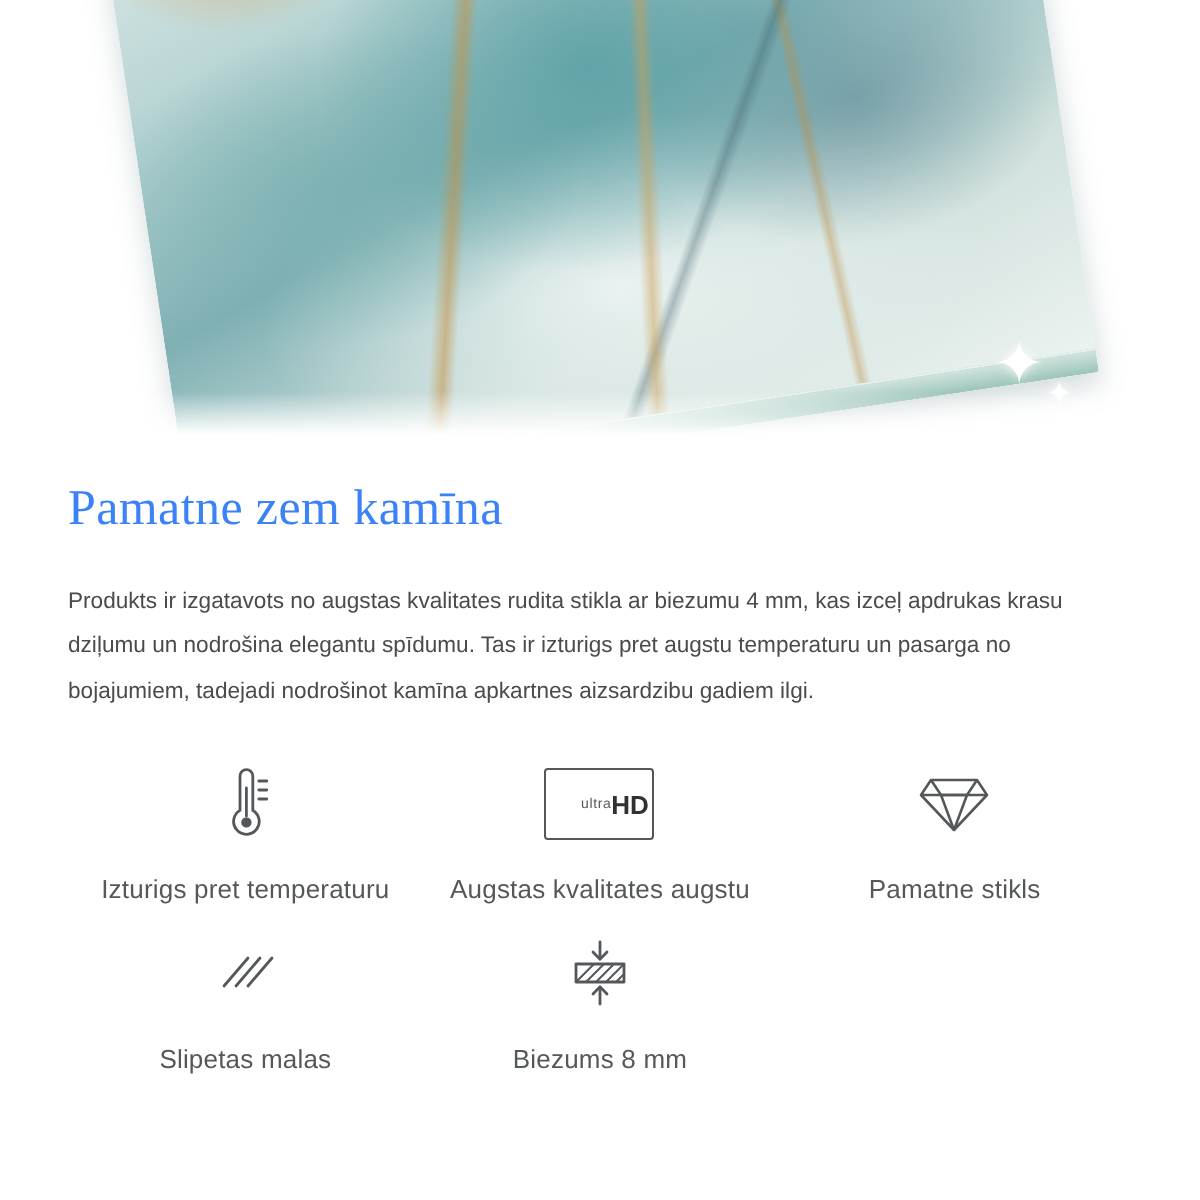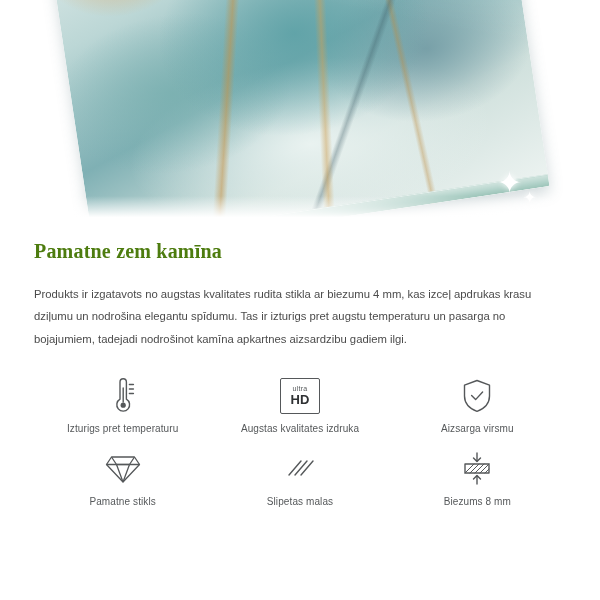--- a/index.html
+++ b/index.html
@@ -98,24 +98,24 @@
     background: linear-gradient(180deg, rgba(255,255,255,0) 0%, #ffffff 82%);
   }
 
   
   .content {
     padding: 0 34px;
   }
   .headline {
     margin: 16px 0 0 0;
     font-family: "Liberation Serif", serif;
-    font-weight: 700;
-    font-size: 20px;
+    font-weight: 400;
+    font-size: 25px;
     line-height: 1.34;
-    color: #4d7c0f;
+    color: #3b82f6;
     letter-spacing: 0.2px;
   }
   .headline .line {
     display: block;
   }
   .body-copy {
     margin: 18px 0 0 0;
     font-size: 11.3px;
     line-height: 2.0;
     color: #4b4b4b;
@@ -136,36 +136,37 @@
     justify-content: flex-start;
   }
   .feature-icon {
     height: 46px;
     display: flex;
     align-items: center;
     justify-content: center;
     color: #55585a;
   }
   .feature-label {
-    margin-top: 4px;
-    font-size: 10px;
+    margin-top: 12px;
+    font-size: 13px;
     color: #55585a;
     text-align: center;
     letter-spacing: 0.1px;
   }
   .hd-badge {
     width: 38px;
     height: 34px;
     border: 1.4px solid #55585a;
     border-radius: 2px;
     display: flex;
-    flex-direction: column;
+    flex-direction: row;
     align-items: center;
     justify-content: center;
     line-height: 1;
+    padding-left: 15px;
   }
   .hd-badge .ultra {
     font-size: 7px;
     letter-spacing: 0.3px;
     color: #55585a;
   }
   .hd-badge .hd {
     font-size: 13px;
     font-weight: bold;
     color: #2f3133;
@@ -212,32 +213,23 @@
         <div class="feature-label">Izturigs pret temperaturu</div>
       </div>
 
       <div class="feature">
         <div class="feature-icon">
           <div class="hd-badge">
             <span class="ultra">ultra</span>
             <span class="hd">HD</span>
           </div>
         </div>
-        <div class="feature-label">Augstas kvalitates izdruka</div>
-      </div>
-
-      <div class="feature">
-        <div class="feature-icon">
-          <svg width="36" height="40" viewBox="0 0 36 40" fill="none" stroke="#55585a" stroke-width="1.4" stroke-linecap="round" stroke-linejoin="round">
-            <path d="M18 4.5 L30.5 9.2 V20 c0 8-6.2 13-12.5 15.4C11.7 33 5.5 28 5.5 20 V9.2 Z"></path>
-            <path d="M12.6 19.6 l4 4 7-7.6"></path>
-          </svg>
-        </div>
-        <div class="feature-label">Aizsarga virsmu</div>
-      </div>
+        <div class="feature-label">Augstas kvalitates augstu</div>
+      </div>
+
 
       <div class="feature">
         <div class="feature-icon">
           <svg width="40" height="34" viewBox="0 0 40 34" fill="none" stroke="#55585a" stroke-width="1.3" stroke-linejoin="round">
             <path d="M8.5 5 H31.5 L36.5 12.5 L20 30 L3.5 12.5 Z"></path>
             <path d="M3.5 12.5 H36.5"></path>
             <path d="M8.5 5 L13.5 12.5 L20 30"></path>
             <path d="M31.5 5 L26.5 12.5 L20 30"></path>
             <path d="M13.5 12.5 H26.5"></path>
           </svg>

